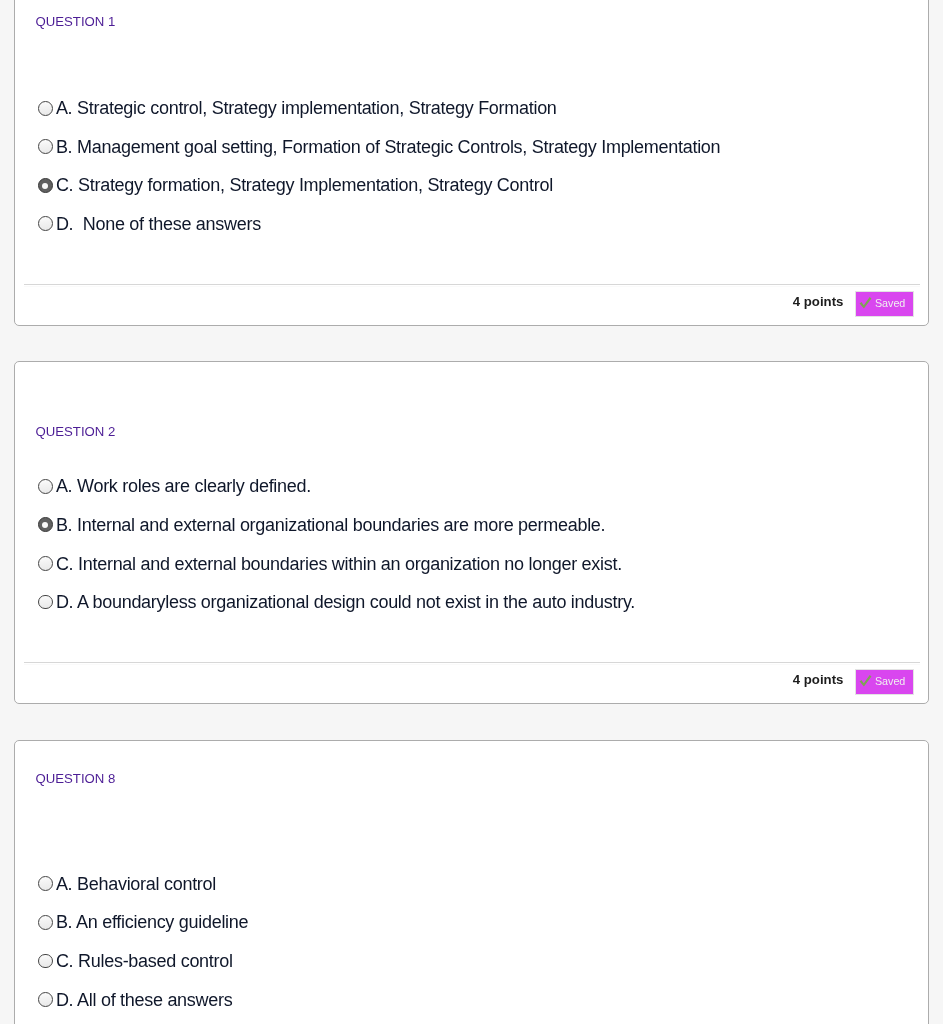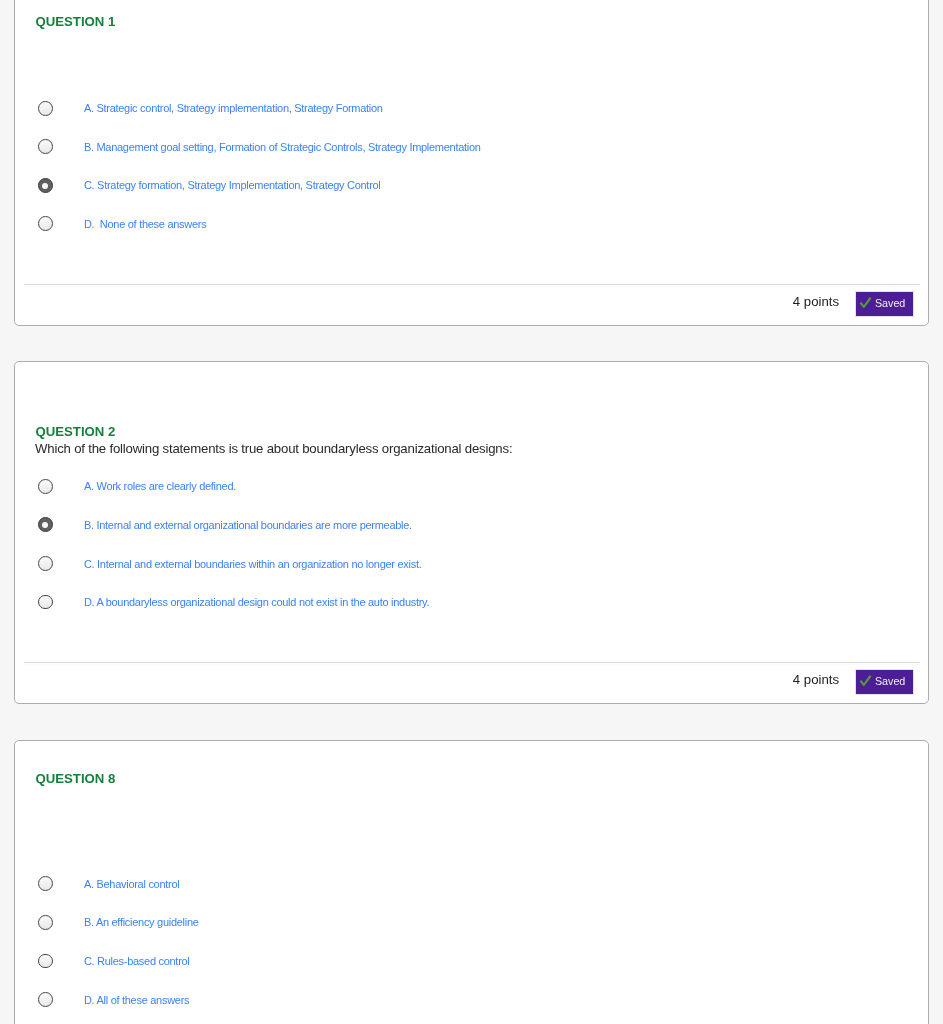--- a/index.html
+++ b/index.html
@@ -18,21 +18,21 @@
     position:absolute;left:14px;width:915px;
     background:#ffffff;
     border:1px solid #acacac;
     border-radius:5px;
     box-sizing:border-box;
     opacity:0.999;
   }
 
   .qtitle{
     position:absolute;left:20.5px;
-    font-size:13.2px;font-weight:bold;color:#15803d;
+    font-size:13.2px;font-weight:normal;color:#4c1d95;
     line-height:14px;white-space:nowrap;
   }
 
   .qtext{
     position:absolute;left:20px;
     font-size:13.2px;color:#28282a;
     line-height:18.5px;
     letter-spacing:-0.19px;
     white-space:pre-wrap;
   }
@@ -55,43 +55,42 @@
   }
   .radio.on::after{
     content:"";position:absolute;
     left:50%;top:50%;width:6.0px;height:6.0px;
     margin-left:-3.0px;margin-top:-2.6px;
     border-radius:50%;
     background:#fafafa;
   }
   .optlabel{
     position:absolute;left:20.9px;top:-1.6px;
-    font-size:11px;color:#3b82f6;
+    font-size:18px;color:#0f172a;
     line-height:16px;white-space:pre;
     letter-spacing:-0.285px;
-    margin-left:28px;
   }
 
   .footdiv{
     position:absolute;left:9px;width:896px;height:1px;
     background:#d7d7d7;
   }
   .footdiv2{
     position:absolute;left:9px;width:896px;height:1px;
     background:#fafafa;
   }
   .points{
     position:absolute;
-    font-size:13.2px;font-weight:normal;color:#1d1d1d;
+    font-size:13.2px;font-weight:bold;color:#1d1d1d;
     line-height:14px;white-space:nowrap;
   }
   .savedbadge{
     position:absolute;
     width:59.5px;height:26.5px;
-    background:#4c1d95;
+    background:#d946ef;
     border:1.5px solid #e3e3e3;
     box-sizing:border-box;
   }
   .savedbadge .chk{
     position:absolute;left:0.5px;top:3.5px;width:18px;height:18px;filter:blur(0.5px);
   }
   .savedbadge .stext{
     position:absolute;left:19.2px;top:5.2px;
     font-size:10.75px;color:#f0f0f0;line-height:12px;white-space:nowrap;letter-spacing:-0.04px;
   }
@@ -127,21 +126,20 @@
     <div class="savedbadge" style="top:306.50px;left:839.80px;">
       <span class="chk"><svg viewBox="0 0 18 18" width="18" height="18" aria-hidden="true">
               <path d="M3.6 8.4 L5.4 6.9 L7.8 10.3 L13.7 2.0 L15.4 3.4 L7.9 13.4 Z" fill="#5cc718" opacity="0.72"></path>
             </svg></span>
       <span class="stext">Saved</span>
     </div>
   </div>
 </div>
 <div class="qcard" style="top:361.3px;height:342.6px;">
   <div class="qtitle" style="top:30.60px;margin-top:32px;">QUESTION 2</div>
-  <div class="qtext" style="top:78.00px;width:900px;">Which of the following statements is true about boundaryless organizational designs:</div>
   <div class="optlist">
     <div class="optrow" style="top:117.60px;">
       <span class="radio off"></span>
       <span class="optlabel">A. Work roles are clearly defined.</span>
     </div>
     <div class="optrow" style="top:156.20px;">
       <span class="radio on"></span>
       <span class="optlabel">B. Internal and external organizational boundaries are more permeable.</span>
     </div>
     <div class="optrow" style="top:194.80px;">

